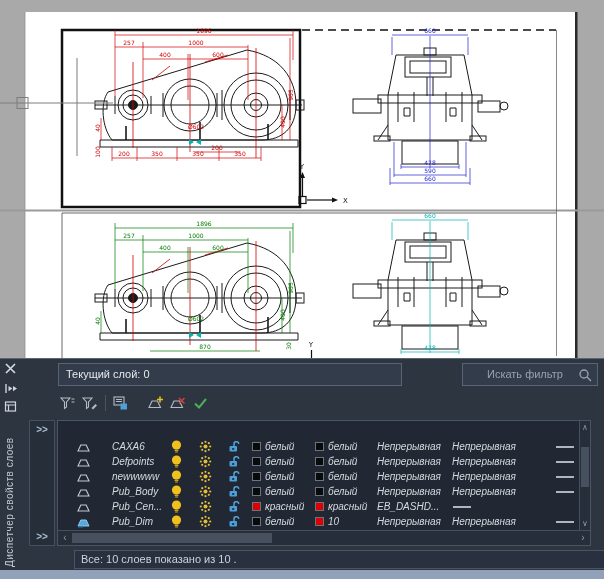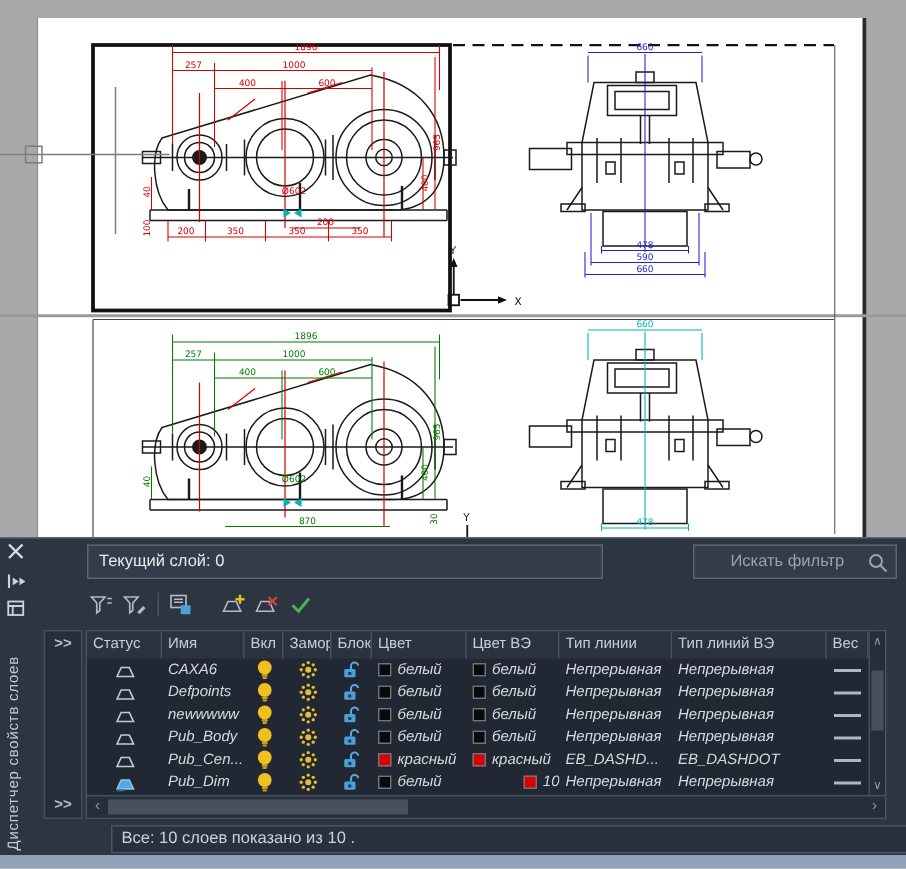--- a/index.html
+++ b/index.html
@@ -289,32 +289,20 @@
           </svg>
         </div>
       </div>
 
   <div class="chevcol">
     <div class="chev top">&gt;&gt;</div>
     <div class="chev bottom">&gt;&gt;</div>
   </div>
 
   <div class="tablewrap">
-    <div class="thead" id="thead">
-          <div class="hc" style="width: 50px;">Статус</div>
-          <div class="hc" style="width: 55px;">Имя</div>
-          <div class="hc" style="width: 26px;">Вкл</div>
-          <div class="hc" style="width: 32px;">Замор</div>
-          <div class="hc" style="width: 27px;">Блок</div>
-          <div class="hc" style="width: 63px;">Цвет</div>
-          <div class="hc" style="width: 62px;">Цвет ВЭ</div>
-          <div class="hc" style="width: 75px;">Тип линии</div>
-          <div class="hc" style="width: 103px;">Тип линий ВЭ</div>
-          <div class="hc" style="width: 28px;">Вес</div>
-        </div>
     <div class="tbody" id="tbody">
           <div class="tr">
             <div class="td center" style="width: 50px;">
               <svg width="15" height="12">
                 <path d="M2 10 L4.8 4 H10.2 L13 10 Z" fill="none" stroke="#c4cad4" stroke-width="1.1"></path>
               </svg>
             </div>
             <div class="td" style="width: 55px;">CAXA6</div>
             <div class="td center" style="width: 26px;">
               <svg width="11" height="13">
@@ -547,21 +535,20 @@
             </div>
             <div class="td" style="width: 63px;">
               <span class="sw" style="background:#dd0000"></span>
               <span>красный</span>
             </div>
             <div class="td" style="width: 62px;">
               <span class="sw" style="background:#dd0000"></span>
               <span>красный</span>
             </div>
             <div class="td" style="width: 75px;">EB_DASHD...</div>
-            <div class="td" style="width: 103px;">EB_DASHDOT</div>
             <div class="td center" style="width: 28px;">
               <span class="wbar"></span>
             </div>
           </div>
           <div class="tr">
             <div class="td center" style="width: 50px;">
               <svg width="15" height="12">
                 <path d="M2 10 L4.8 4 H10.2 L13 10 Z" fill="#58a6dd" stroke="#8cc8ef" stroke-width="1"></path>
                 <path d="M2 10 h5 v1.5 h-5 Z" fill="#2f74a8"></path>
               </svg>
@@ -593,21 +580,21 @@
               <svg width="13" height="13">
                 <path d="M6 6 V4.4 a2.4 2.4 0 0 1 4.8 -0.6" fill="none" stroke="#57a8e2" stroke-width="1.4"></path>
                 <rect x="1.5" y="6" width="7.5" height="5.5" rx="1" fill="#4c9fd8"></rect>
                 <rect x="4.2" y="8" width="2" height="2" fill="#1d3a52"></rect>
               </svg>
             </div>
             <div class="td" style="width: 63px;">
               <span class="sw" style="background:#0a0a0a"></span>
               <span>белый</span>
             </div>
-            <div class="td" style="width: 62px; justify-content: flex-end;">
+            <div class="td" style="width: 62px;">
               <span class="sw" style="background:#dd0000"></span>
               <span>10</span>
             </div>
             <div class="td" style="width: 75px;">Непрерывная</div>
             <div class="td" style="width: 103px;">Непрерывная</div>
             <div class="td center" style="width: 28px;">
               <span class="wbar"></span>
             </div>
           </div>
         </div>

